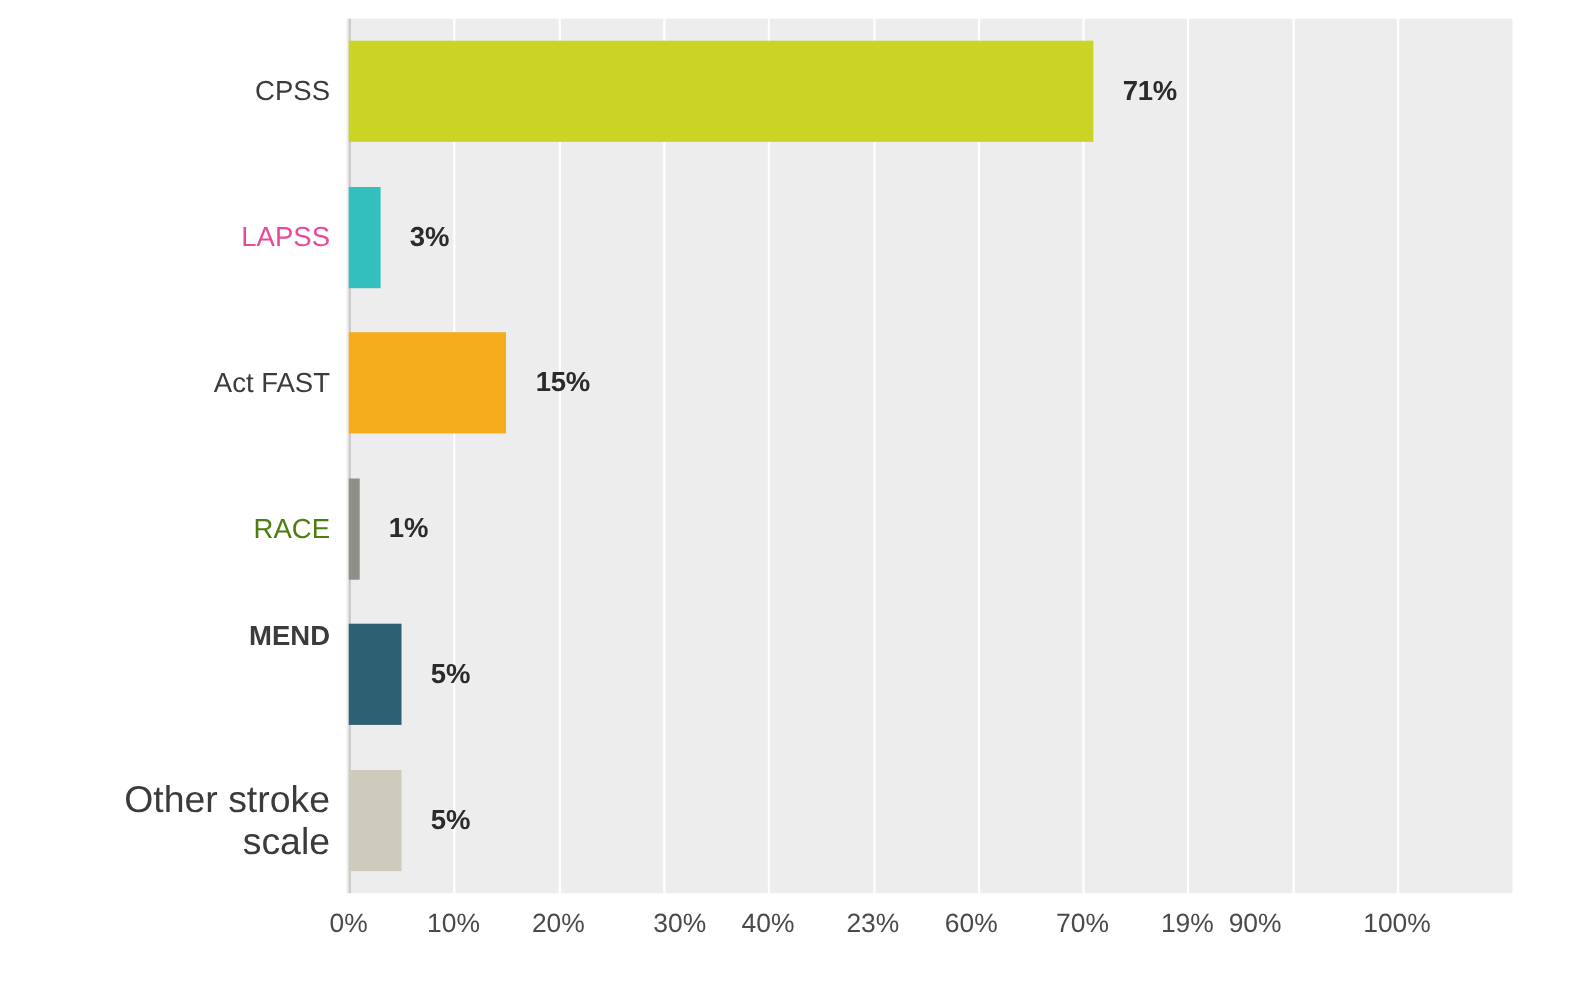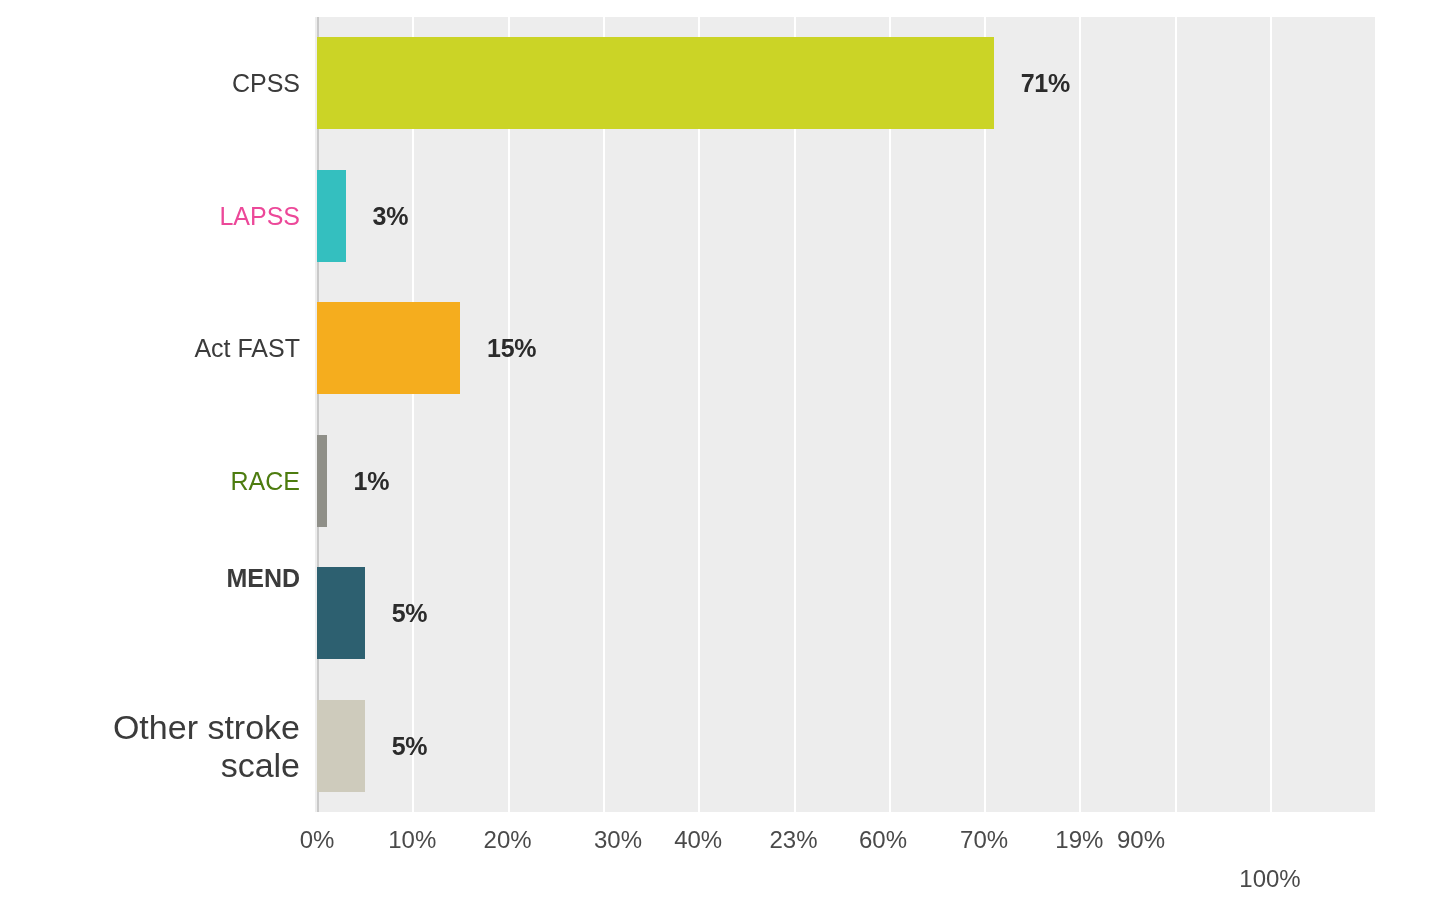--- a/index.html
+++ b/index.html
@@ -147,16 +147,16 @@
       <div class="tick-label" style="left: 2px;">0%</div>
       <div class="tick-label" style="left: 97.3px;">10%</div>
       <div class="tick-label" style="left: 192.6px;">20%</div>
       <div class="tick-label" style="left: 303px;">30%</div>
       <div class="tick-label" style="left: 383.2px;">40%</div>
       <div class="tick-label" style="left: 478.5px;">23%</div>
       <div class="tick-label" style="left: 545px; margin-left: 23px;">60%</div>
       <div class="tick-label" style="left: 669.1px;">70%</div>
       <div class="tick-label" style="left: 764.4px;">19%</div>
       <div class="tick-label" style="left: 826px;">90%</div>
-      <div class="tick-label" style="left: 955px; margin-top: 39px;">100%</div>
+      <div class="tick-label" style="left: 955px;">100%</div>
     </div>
 
 </div>
 
 </body></html>

